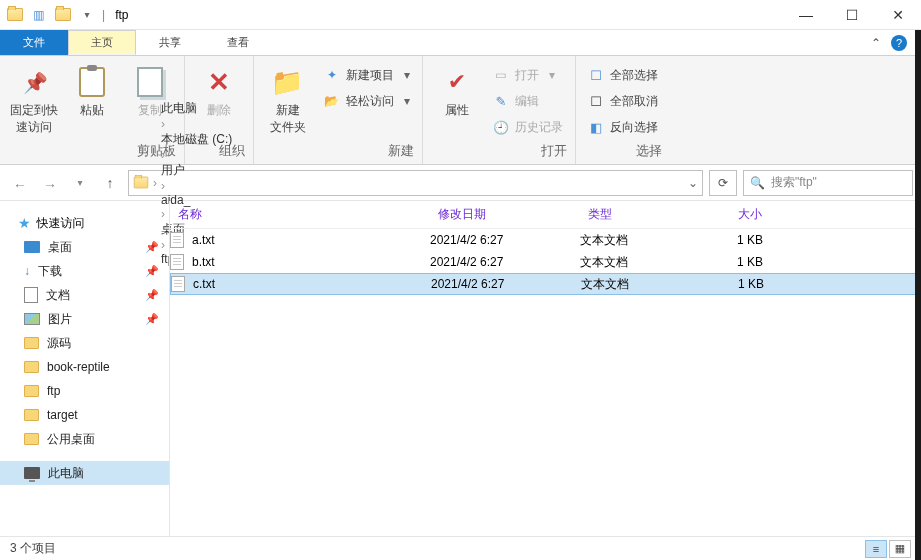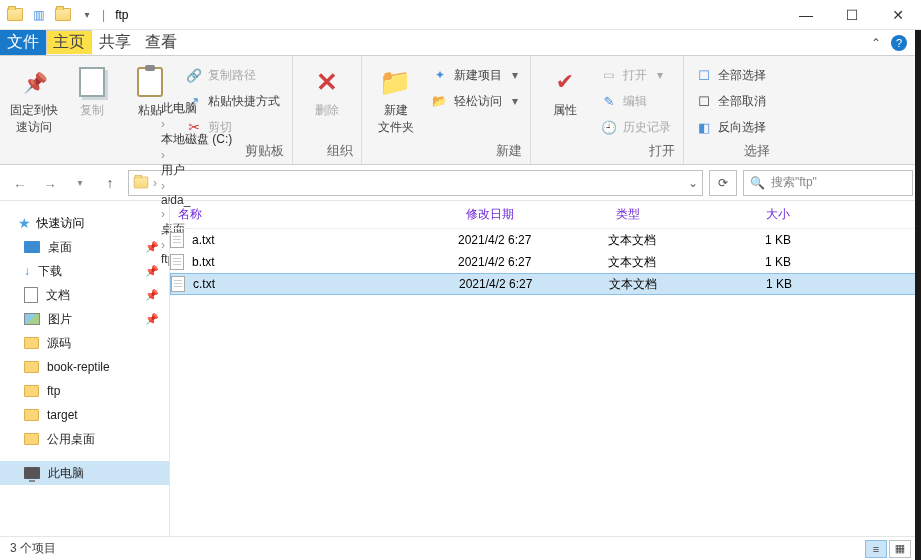--- a/index.html
+++ b/index.html
@@ -12,23 +12,23 @@
 .titlebar .sep { margin: 0 4px; color: #888; }
 .titlebar .title { margin-left: 6px; font-size: 12px; color: #000; }
 .titlebar .winbtns { margin-left: auto; display: flex; }
 .titlebar .winbtns div { width: 46px; height: 30px; display: flex; align-items: center; justify-content: center; font-size: 14px; color: #333; }
 
 .folder-ic { width: 16px; height: 13px; background: linear-gradient(#ffe9a6,#f8d776); border: 1px solid #e0b050; border-radius: 1px; position: relative; }
 .folder-ic::before { content:""; position:absolute; top:-3px; left:0; width:6px; height:3px; background:#f8d776; border:1px solid #e0b050; border-bottom:none; border-radius:1px 1px 0 0;}
 
 
 .ribtabs { height: 25px; display: flex; align-items: stretch; background: #fff; }
-.ribtabs .tab { padding: 0 6px; display: flex; align-items: center; font-size: 16px; color: #444; border: 1px solid transparent; }
+.ribtabs .tab { padding: 0 22px; display: flex; align-items: center; font-size: 11px; color: #444; border: 1px solid transparent; }
 .ribtabs .tab.file { background: #1979ca; color: #fff; }
-.ribtabs .tab.active { background: #fde047; border-color: #d0d0d0; border-bottom: 1px solid #f5f5f5; }
+.ribtabs .tab.active { background: #fef9c3; border-color: #d0d0d0; border-bottom: 1px solid #f5f5f5; }
 .ribtabs .help { margin-left: auto; display:flex; align-items:center; gap:10px; padding-right:14px; color:#555;}
 .ribtabs .help .chev { font-size:12px; }
 .ribtabs .help .q { width:16px;height:16px;border-radius:50%;background:#1979ca;color:#fff;display:flex;align-items:center;justify-content:center;font-size:11px;}
 
 
 .ribbon { height: 110px; background: #f5f5f5; border-top: 1px solid #d0d0d0; border-bottom: 1px solid #d0d0d0; display: flex; }
 .group { border-right: 1px solid #dcdcdc; padding: 4px 8px; display: flex; flex-direction: column; }
 .group .row { display: flex; align-items: flex-start; gap: 6px; flex: 1; }
 .group .glabel { text-align: right; font-size: 13px; color: #666; padding-top: 2px; }
 .bigbtn { width: 52px; display: flex; flex-direction: column; align-items: center; gap: 4px; padding-top: 6px; font-size: 12px; color: #444; text-align: center; }
@@ -90,21 +90,21 @@
 .si-doc{width:14px;height:16px;border:1px solid #888;background:#fff;}
 .si-pic{width:16px;height:12px;border:1px solid #888;background:linear-gradient(135deg,#8ecae6 50%,#a8d08d 50%);}
 .si-fold{width:15px;height:12px;background:#f8d776;border:1px solid #e0b050;border-radius:1px;}
 .si-pc{width:16px;height:12px;background:#555;border-radius:1px;position:relative;}
 .si-pc::after{content:"";position:absolute;bottom:-3px;left:5px;width:6px;height:2px;background:#888;}
 .si-net{width:14px;height:14px;}.si-net::before{content:"🖧";font-size:13px;}
 
 .main { flex: 1; display: flex; flex-direction: column; }
 .cols { display: flex; height: 28px; align-items: center; border-bottom: 1px solid #eee; color: #6d28d9; }
 .cols div { padding: 0 8px; }
-.c-name{flex:0 0 260px;} .c-date{flex:0 0 150px;margin-left:28px;} .c-type{flex:0 0 130px;} .c-size{flex:0 0 80px;text-align:center;}
+.c-name{flex:0 0 260px;} .c-date{flex:0 0 150px;} .c-type{flex:0 0 130px;} .c-size{flex:0 0 80px;text-align:center;}
 .filerow { display: flex; height: 22px; align-items: center; }
 .filerow.sel { background: #cce5f6; border: 1px solid #8ac0e8; }
 .filerow .c-name{display:flex;align-items:center;gap:8px;}
 .fi-txt{width:14px;height:16px;border:1px solid #aaa;background:#fff;position:relative;}
 .fi-txt::after{content:"";position:absolute;top:3px;left:2px;right:2px;height:1px;background:#ccc;box-shadow:0 3px 0 #ccc,0 6px 0 #ccc;}
 
 
 .status { height: 24px; border-top: 1px solid #e5e5e5; display: flex; align-items: center; padding: 0 10px; font-size: 12px; color: #444; }
 .status .view{margin-left:auto;display:flex;gap:2px;}
 .status .view div{width:22px;height:18px;border:1px solid #c0c0c0;display:flex;align-items:center;justify-content:center;font-size:11px;}
@@ -149,45 +149,31 @@
 <div class="ribbon">
   <div class="group">
     <div class="row">
       <div class="bigbtn">
         <div class="icn">
             <div class="i-pin"></div>
           </div>
         <span style="white-space:pre-line;">固定到快
 速访问</span>
       </div>
+      <div class="bigbtn">
+        <div class="icn">
+            <div class="i-paste"></div>
+          </div>
+        <span>粘贴</span>
+      </div>
       <div class="bigbtn disabled">
         <div class="icn">
             <div class="i-copy"></div>
           </div>
         <span>复制</span>
-      </div>
-      <div class="bigbtn">
-        <div class="icn">
-            <div class="i-paste"></div>
-          </div>
-        <span>粘贴</span>
-      </div>
-      <div class="smallcol">
-        <div class="smallbtn disabled">
-            <span class="si i-path"></span>
-            <span>复制路径</span>
-          </div>
-        <div class="smallbtn">
-            <span class="si i-short"></span>
-            <span>粘贴快捷方式</span>
-          </div>
-        <div class="smallbtn disabled">
-            <span class="si i-cut"></span>
-            <span>剪切</span>
-          </div>
       </div>
     </div>
     <div class="glabel">剪贴板</div>
   </div>
 
   <div class="group">
     <div class="row">
       <div class="bigbtn disabled">
           <div class="icn">
             <div class="i-del"></div>

